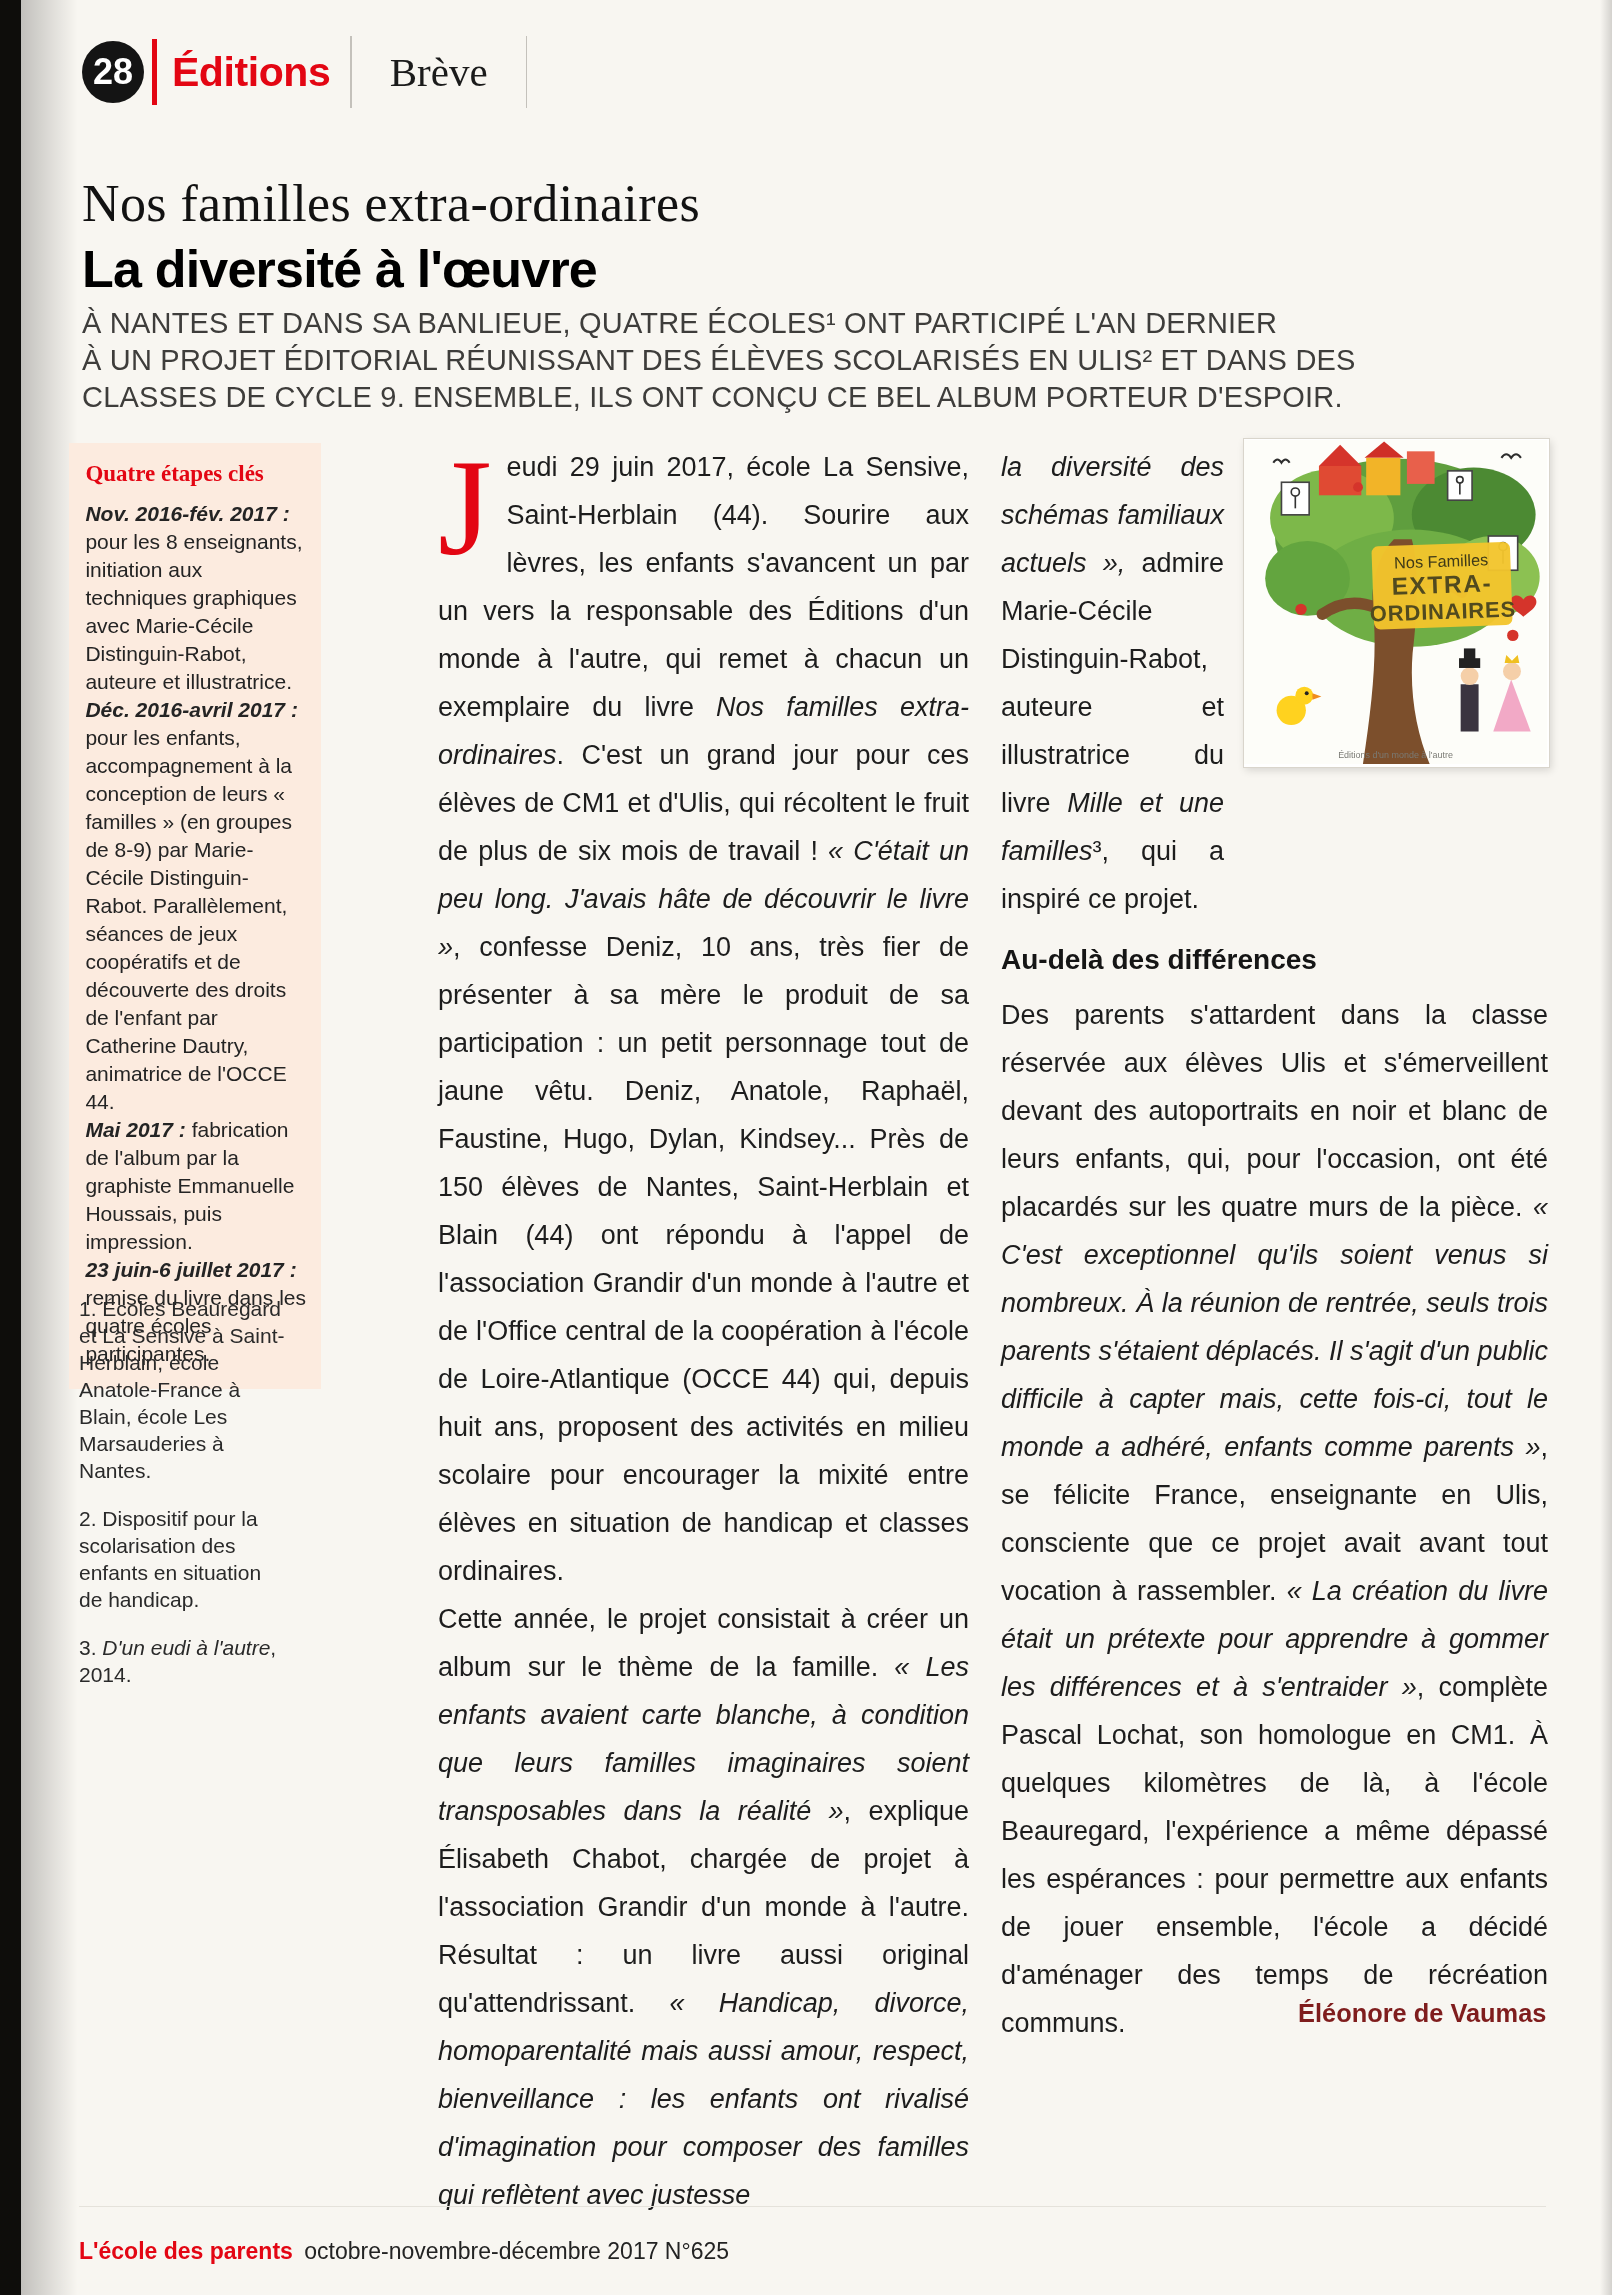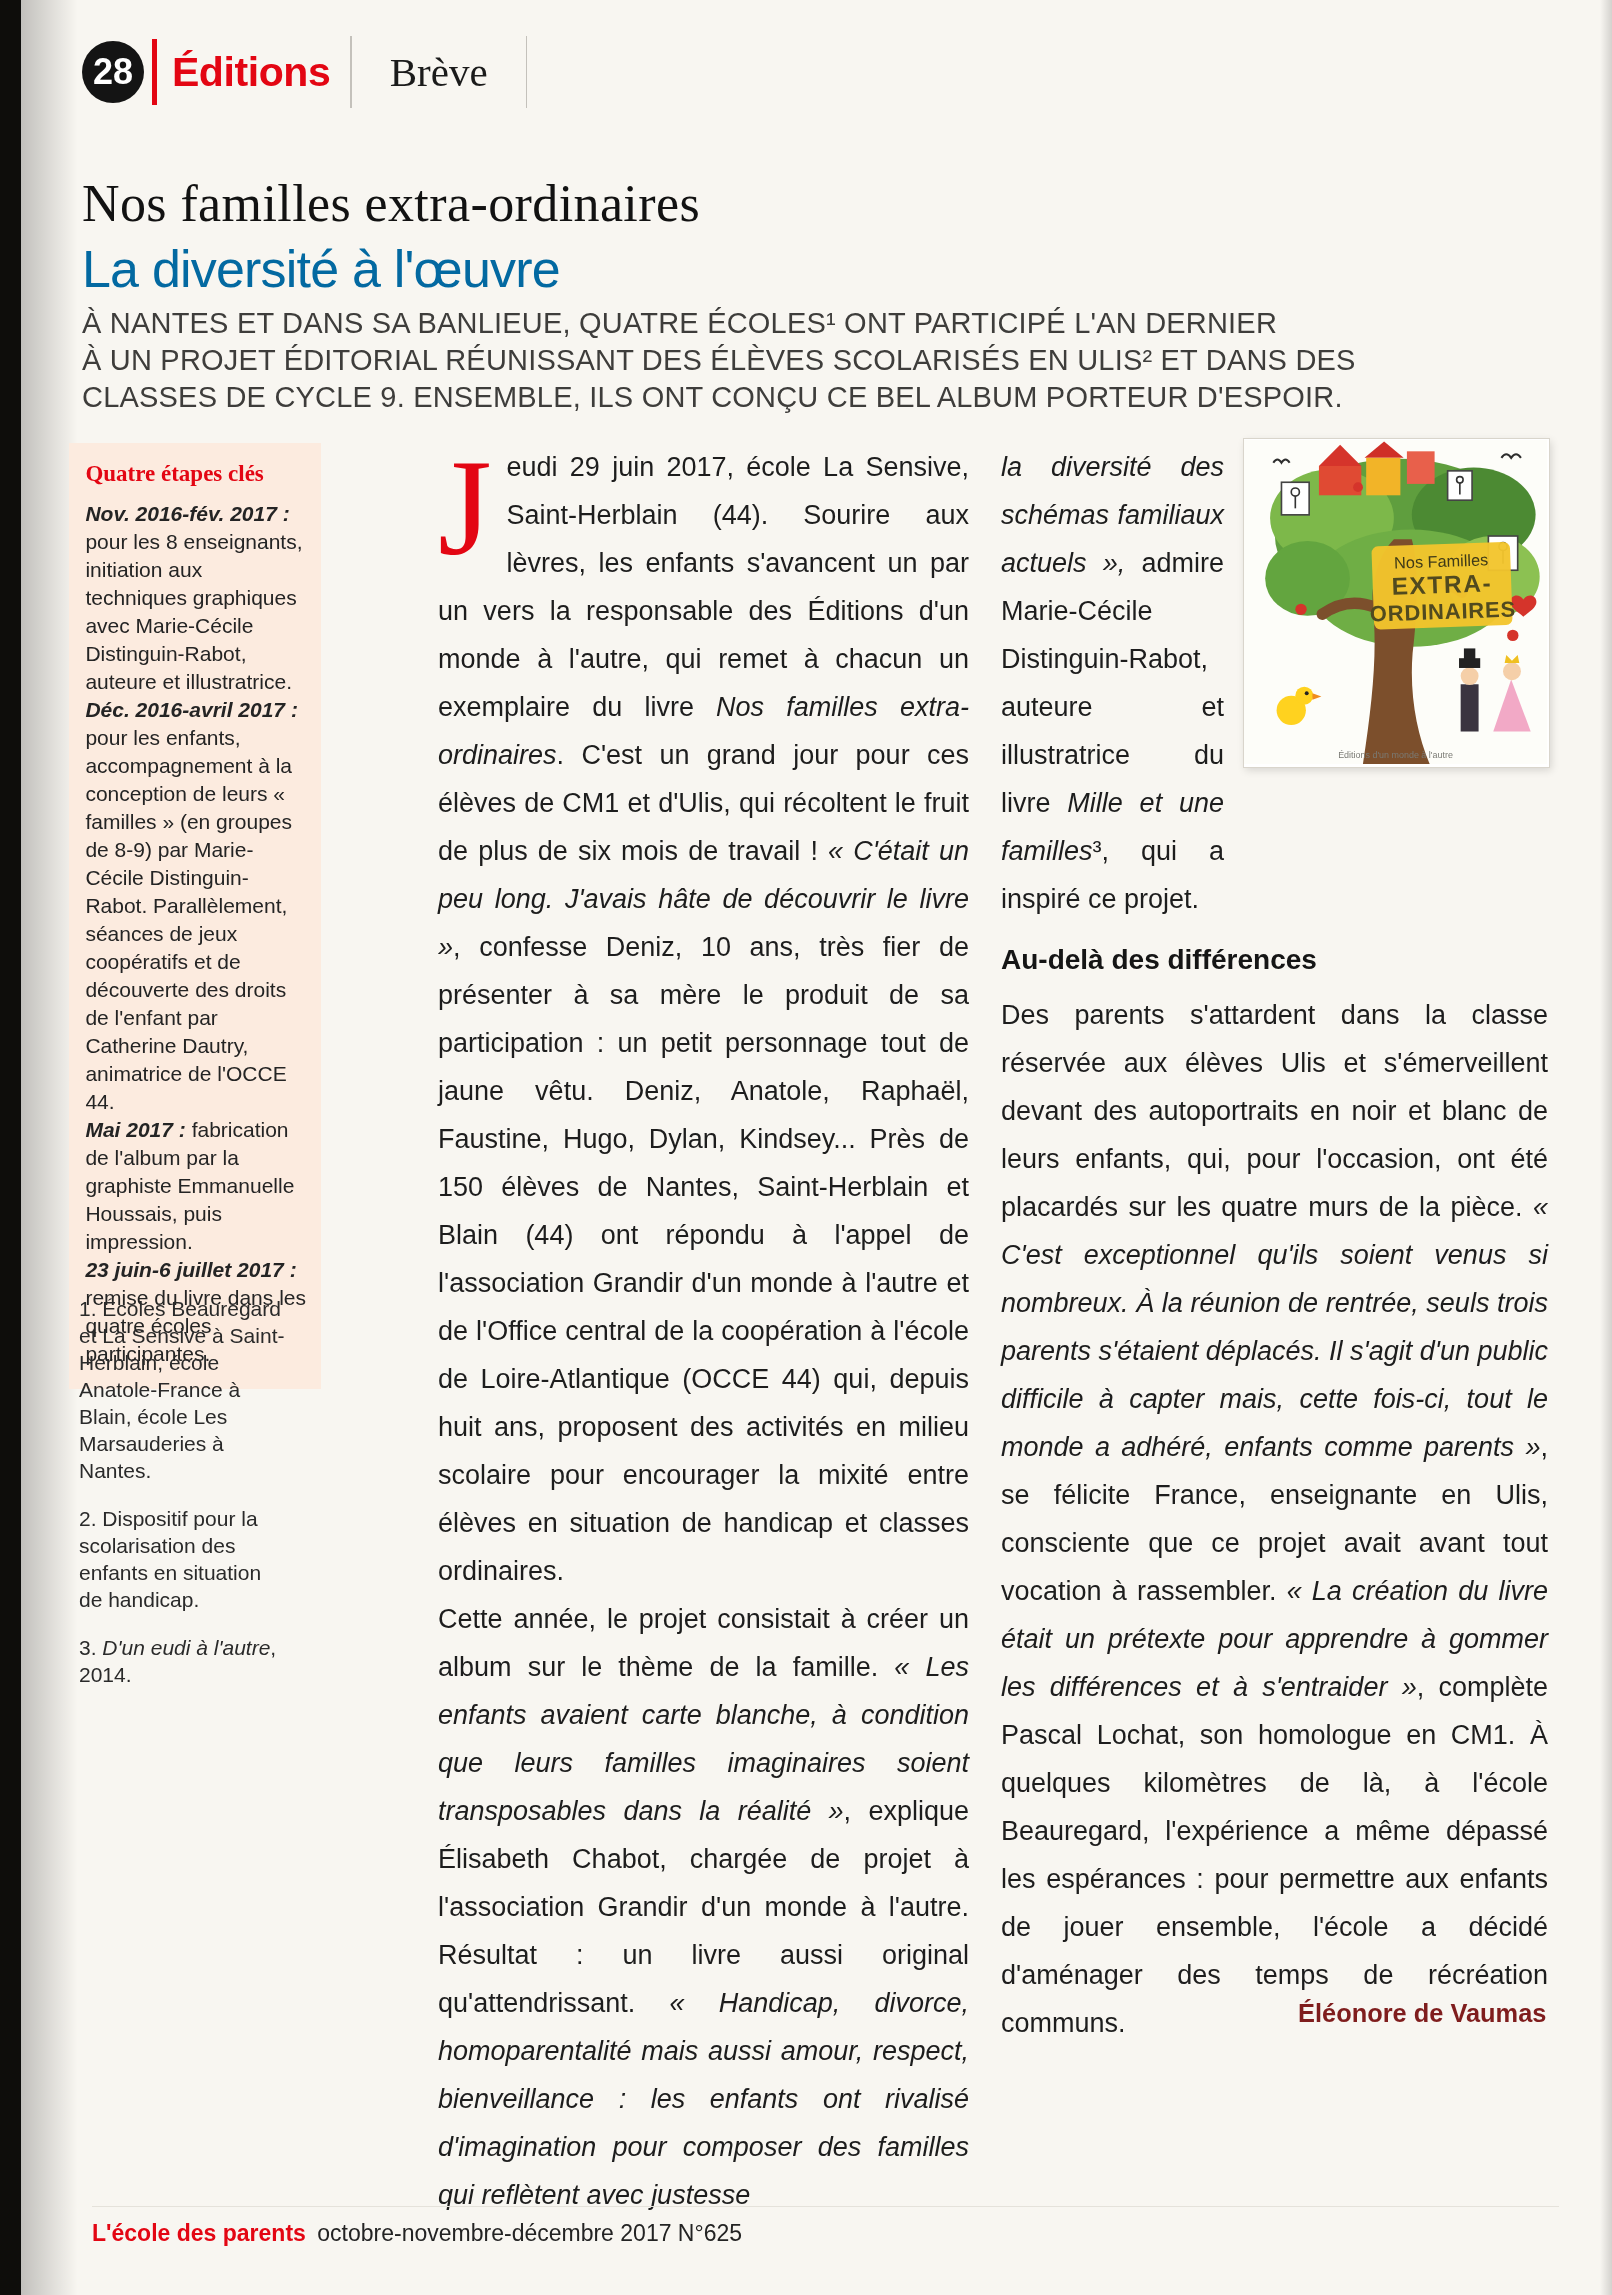--- a/index.html
+++ b/index.html
@@ -24,22 +24,22 @@
   .page-circle{width:62px;height:62px;border-radius:50%;background:#141414;color:#fff;
     font-size:36px;font-weight:bold;display:flex;align-items:center;justify-content:center;}
   .red-rule{width:4.9px;height:66px;background:var(--red);margin-left:8.2px;}
   .section-label{font-size:41px;font-weight:bold;color:var(--red);margin:0 19.7px 0 14.8px;letter-spacing:-0.4px;}
   .gray-rule{width:1.6px;height:72px;background:#c4c1bb;}
   .subsection-label{font-family:"Liberation Serif",serif;font-size:41px;color:#1b1b1b;margin:0 38px;}
 
   
   .kicker{position:absolute;left:82px;top:174px;margin:0;font-family:"Liberation Serif",serif;
     font-weight:400;font-size:52px;color:#121212;letter-spacing:0.4px;}
-  .main-title{position:absolute;left:82px;top:239px;margin:0;font-size:52px;font-weight:normal;
-    color:#0369a1;letter-spacing:-0.8px;}
+  .main-title{position:absolute;left:82px;top:239px;margin:0;font-size:52px;font-weight:bold;
+    color:#000000;letter-spacing:-0.8px;}
   .standfirst{position:absolute;left:82px;top:305px;width:1410px;font-size:29px;line-height:37px;
     color:#3e3d3b;letter-spacing:0.2px;}
 
   
   .key-steps{position:absolute;left:69px;top:443px;width:221px;background:var(--sidebar-bg);
     padding:18px 14.8px 21px 16.4px;}
   .key-steps h3{margin:0 0 13px 0;font-size:23px;color:var(--red);font-family:Liberation Serif, serif;}
   .step{margin:0;font-size:21px;line-height:28px;color:#242424;}
   .step-date{font-weight:bold;font-style:italic;}
   .footnotes{position:absolute;left:79px;top:1295px;width:211px;}
@@ -56,22 +56,22 @@
   .narrow{width:223px;}
   .col2 h4{margin:21px 0 14.8px 0;font-size:28px;font-weight:bold;color:#151515;}
   .byline{margin-top:-48px;text-align:right;font-size:25.4px;font-weight:bold;color:#7f1d1d;padding-right:1.6px;}
 
   
   .cover{position:absolute;top:-4.9px;right:-1.6px;width:305px;height:328px;margin:0;background:#fff;
     border:0.8px solid #d9d5cc;box-shadow:1.6px 3.3px 8.2px rgba(0,0,0,.14);}
   .cover svg{display:block;}
 
   
-  .footer{position:absolute;left:92px;top:2206px;width:1467px;border-top:1.6px solid #e5e2db;
-    padding-top:13px;font-size:23px;color:#232323;}
+  .footer{position:absolute;left:79px;top:2206px;width:1467px;border-top:1.6px solid #e5e2db;
+    padding-top:31px;font-size:23px;color:#232323;}
   .footer-mag{color:var(--red);font-weight:bold;}
   .footer-issue{margin-left:11.5px;}
 </style>
 </head>
 <body>
 
 <div class="scan-left"></div>
 <div class="scan-left-shadow"></div>
 <div class="scan-right"></div>
 

